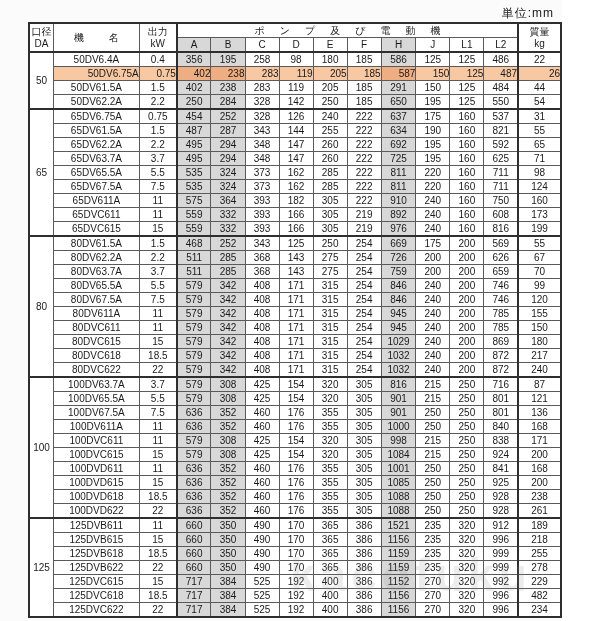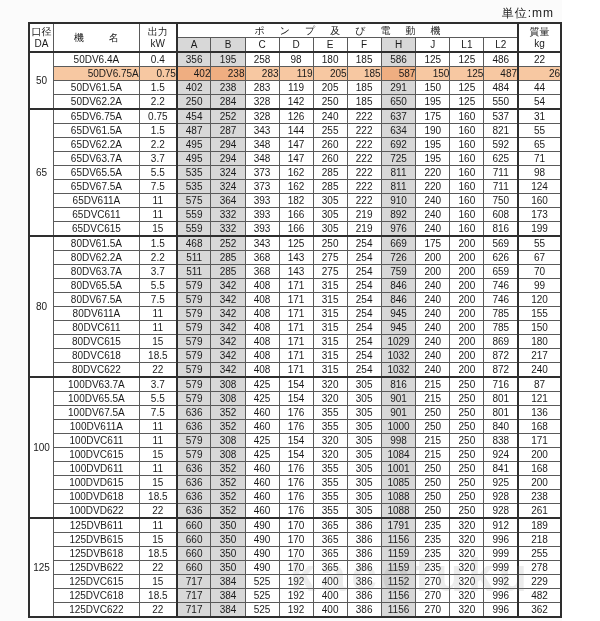--- a/index.html
+++ b/index.html
@@ -573,21 +573,21 @@
         <tr class="gs">
           <td rowspan="7" class="dia">125</td>
           <td>125DVB611</td>
           <td>11</td>
           <td class="shade secl">660</td>
           <td class="shade">350</td>
           <td>490</td>
           <td>170</td>
           <td>365</td>
           <td>386</td>
-          <td class="shade">1791</td>
+          <td class="shade">1521</td>
           <td>235</td>
           <td>320</td>
           <td>912</td>
           <td class="secl">189</td>
         </tr>
         <tr>
           <td>125DVB615</td>
           <td>15</td>
           <td class="shade secl">660</td>
           <td class="shade">350</td>
@@ -667,20 +667,20 @@
           <td class="shade secl">717</td>
           <td class="shade">384</td>
           <td>525</td>
           <td>192</td>
           <td>400</td>
           <td>386</td>
           <td class="shade">1156</td>
           <td>270</td>
           <td>320</td>
           <td>996</td>
-          <td class="secl">362</td>
+          <td class="secl">234</td>
         </tr>
       </tbody>
   </table>
 
   <div class="watermark">kacofuku</div>
 
 </div>
 
 </body></html>

